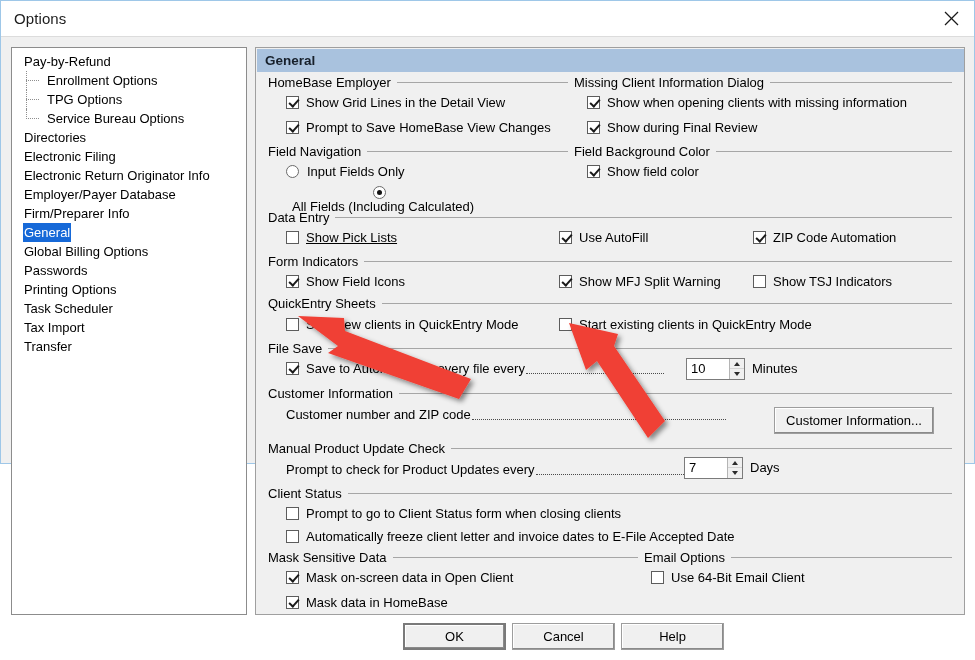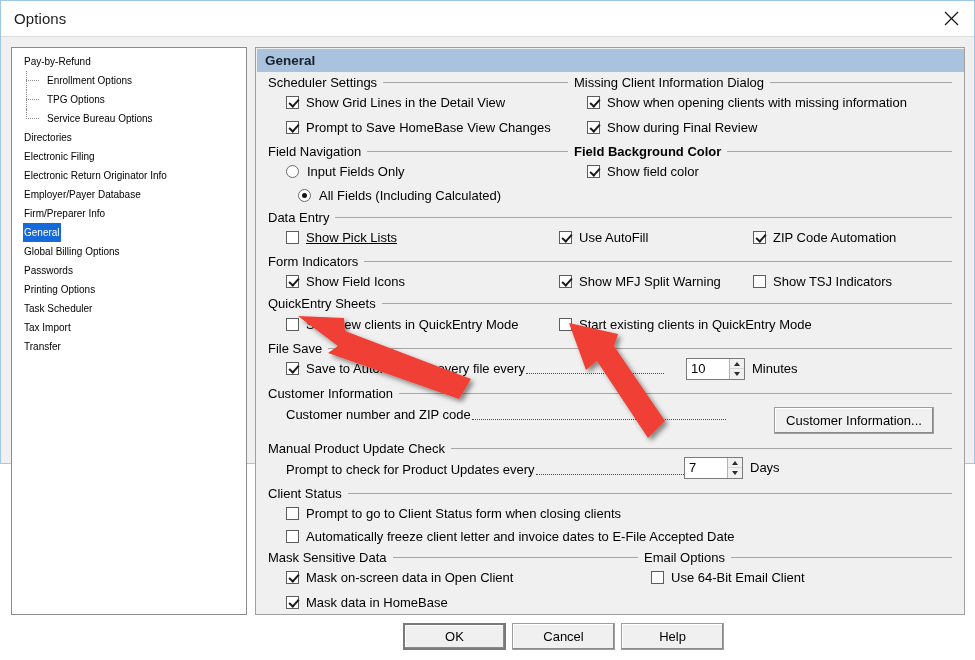--- a/index.html
+++ b/index.html
@@ -42,21 +42,21 @@
     position: absolute; left: 10px; top: 46px;
     width: 236px; height: 568px;
     background: #ffffff;
     border: 1px solid #8c8c8c;
     overflow: hidden;
   }
   .tree-item {
     position: relative;
     height: 19px;
     line-height: 19px;
-    font-size: 10px;
+    font-size: 13px;
     color: #000;
     white-space: nowrap;
     padding-left: 11px;
     cursor: default;
     text-decoration: underline;
   }
   .tree-item.child { padding-left: 34px; }
   .tree-item.child::before {
     content: "";
     position: absolute;
@@ -292,21 +292,21 @@
     <div class="tree-item"><span class="lbl">Tax Import</span></div>
     <div class="tree-item"><span class="lbl">Transfer</span></div>
   </div>
 
   <div id="main-panel">
     <div id="panel-header">General</div>
 
     <div id="panel-body">
 
       <div class="grp" style="left:12px; top:2px; width:300px;">
-        <span class="gl">Scheduler Settings</span>
+        <span class="gl">HomeBase Employer</span>
           <span class="gr"></span>
       </div>
       <div class="ck" style="left:30px; top:21px;">
         <span class="box checked"></span>
         <span>Show Grid Lines in the Detail View</span>
       </div>
       <div class="ck" style="left:30px; top:46px;">
         <span class="box checked"></span>
         <span>Prompt to Save HomeBase View Changes</span>
       </div>
@@ -325,26 +325,26 @@
       </div>
 
       <div class="grp" style="left:12px; top:71px; width:300px;">
         <span class="gl">Field Navigation</span>
           <span class="gr"></span>
       </div>
       <div class="ck" style="left:30px; top:90px;justify-content:flex-end;">
         <span class="rd"></span>
         <span>Input Fields Only</span>
       </div>
-      <div class="ck" style="left:42px; top:114px;">
+      <div class="ck" style="left:36px; top:114px;flex-direction:column;">
         <span class="rd on"></span>
         <span>All Fields (Including Calculated)</span>
       </div>
 
-      <div class="grp" style="left:318px; top:71px; width:378px;font-weight:bold;">
+      <div class="grp" style="left:318px; top:71px; width:378px;">
         <span class="gl">Field Background Color</span>
           <span class="gr"></span>
       </div>
       <div class="ck" style="left:331px; top:90px;">
         <span class="box checked"></span>
         <span>Show field color</span>
       </div>
 
       <div class="grp" style="left:12px; top:137px; width:684px;">
         <span class="gl">Data Entry</span>

